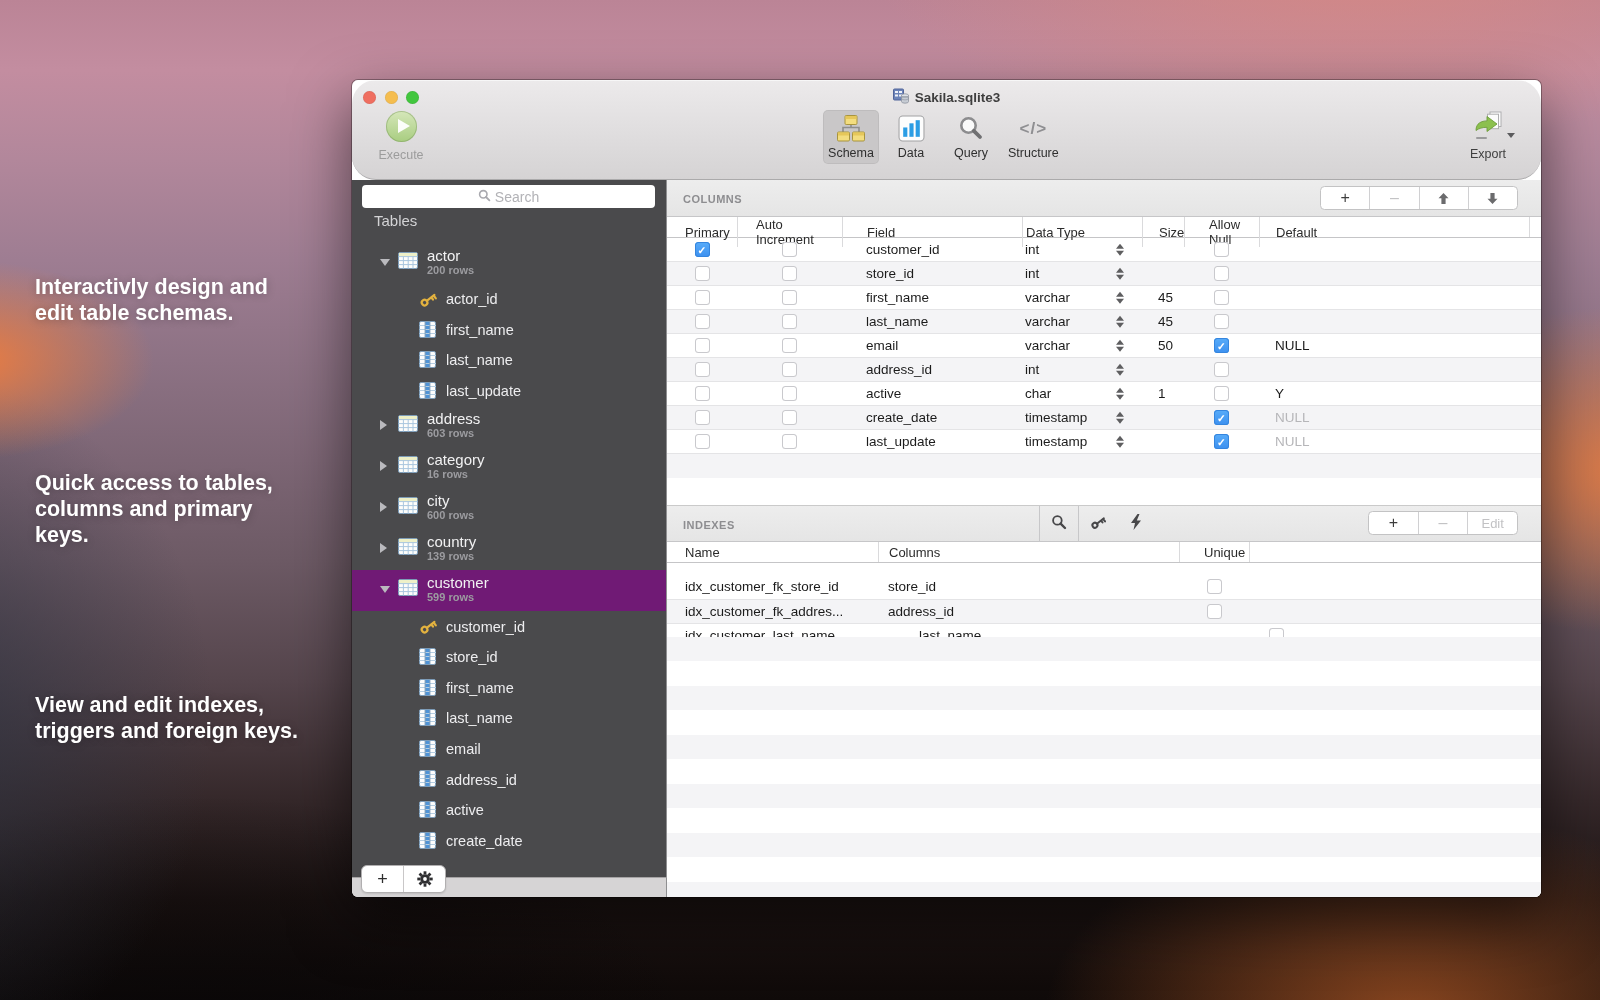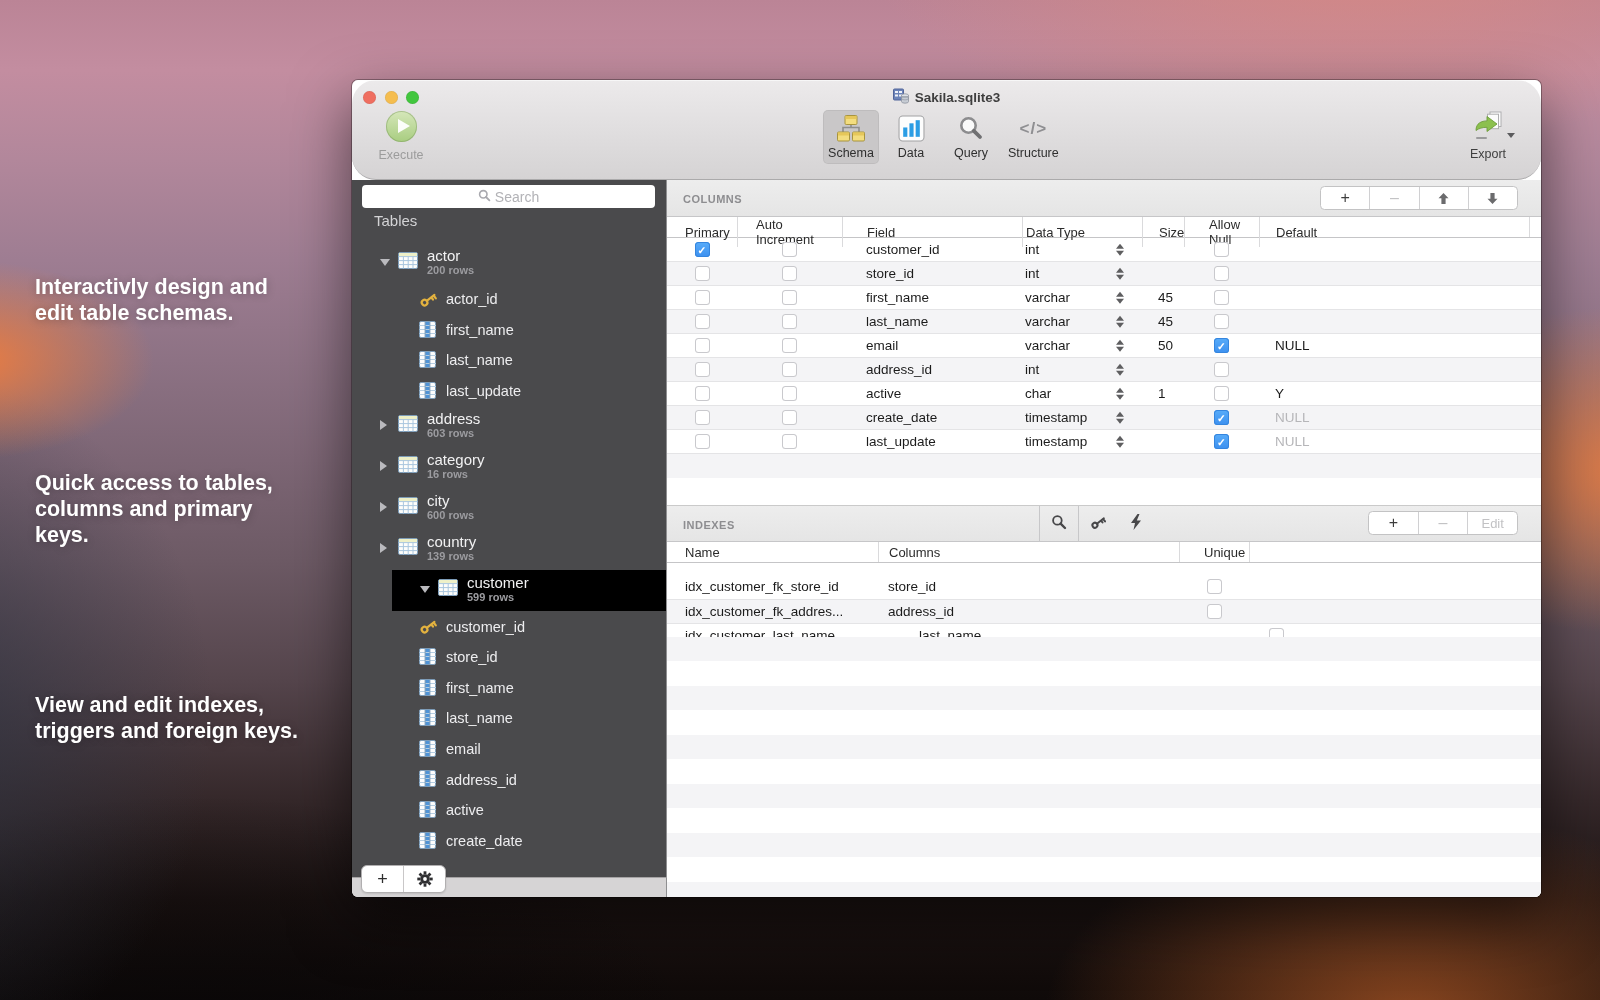--- a/index.html
+++ b/index.html
@@ -51,21 +51,21 @@
     border-left:4px solid transparent;border-right:4px solid transparent;}
 
   
   .sidebar{position:absolute;left:0;top:100px;width:314px;height:697px;background:#4a4a4c;
     border-right:1px solid #8f8f91;box-sizing:content-box;}
   .search-field{position:absolute;left:10px;top:5px;width:293px;height:23px;background:#fff;border-radius:4px;
     display:flex;align-items:center;justify-content:center;gap:4px;color:#b2b2b6;font-size:14px;}
   .tables-label{position:absolute;left:22px;top:32px;font-size:15px;color:#d3d3d5;}
   .tree{position:absolute;left:0;top:63px;width:100%;bottom:0;overflow:hidden;}
   .t-row{height:41px;position:relative;padding:4px 0 0 75px;box-sizing:border-box;}
-  .t-row.selected{background:#000000;margin-left:40px;}
+  .t-row.selected{background:#701a75;}
   .t-row .disc{position:absolute;left:28px;}
   .disc.right{top:14px;width:0;height:0;border-left:7px solid #bababe;border-top:5px solid transparent;border-bottom:5px solid transparent;}
   .disc.down{top:16px;width:0;height:0;border-top:7px solid #bababe;border-left:5px solid transparent;border-right:5px solid transparent;}
   .t-row .ic{position:absolute;left:46px;top:9px;}
   .t-name{font-size:15px;color:#f1f1f2;line-height:17px;}
   .t-rows{font-size:11px;font-weight:bold;color:#9c9ca0;line-height:13px;}
   .c-row{height:30.6px;position:relative;display:flex;align-items:center;padding-left:94px;box-sizing:border-box;
     color:#ededef;font-size:14.5px;}
   .c-row .ic{position:absolute;left:67px;top:6px;}
   .bottombar{position:absolute;left:0;top:797px;width:314px;height:20px;background:#d6d4d5;

